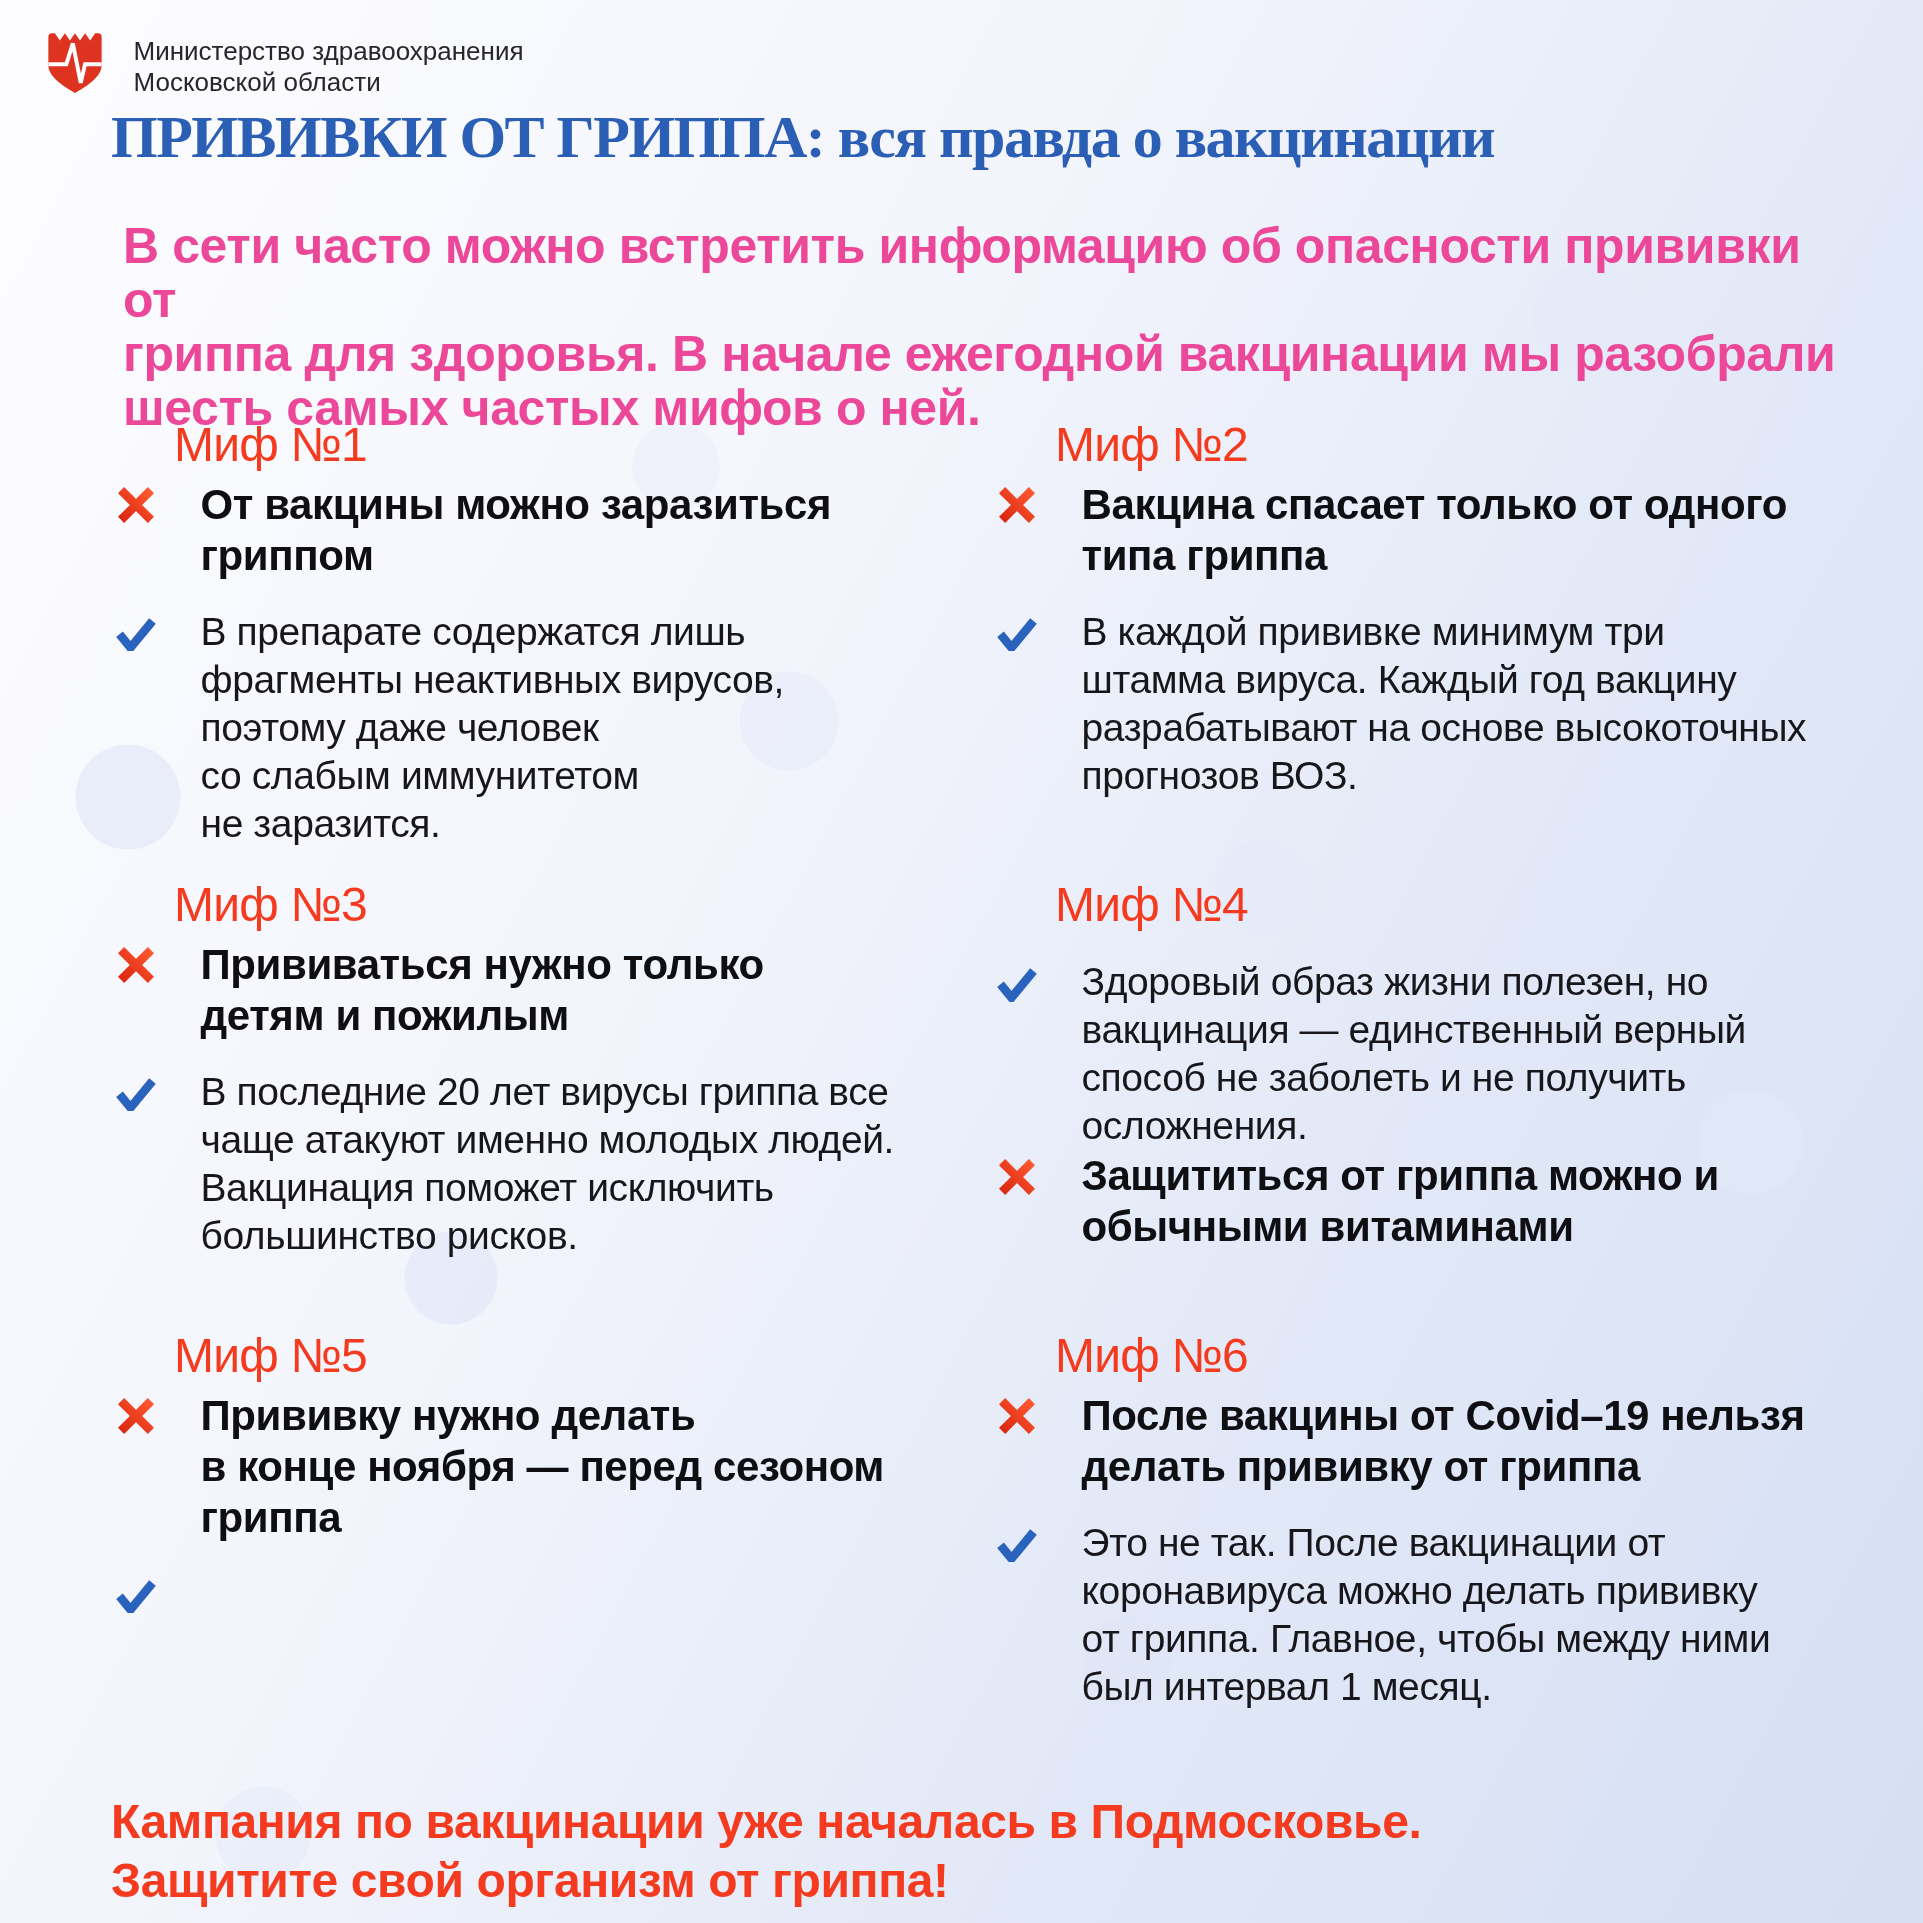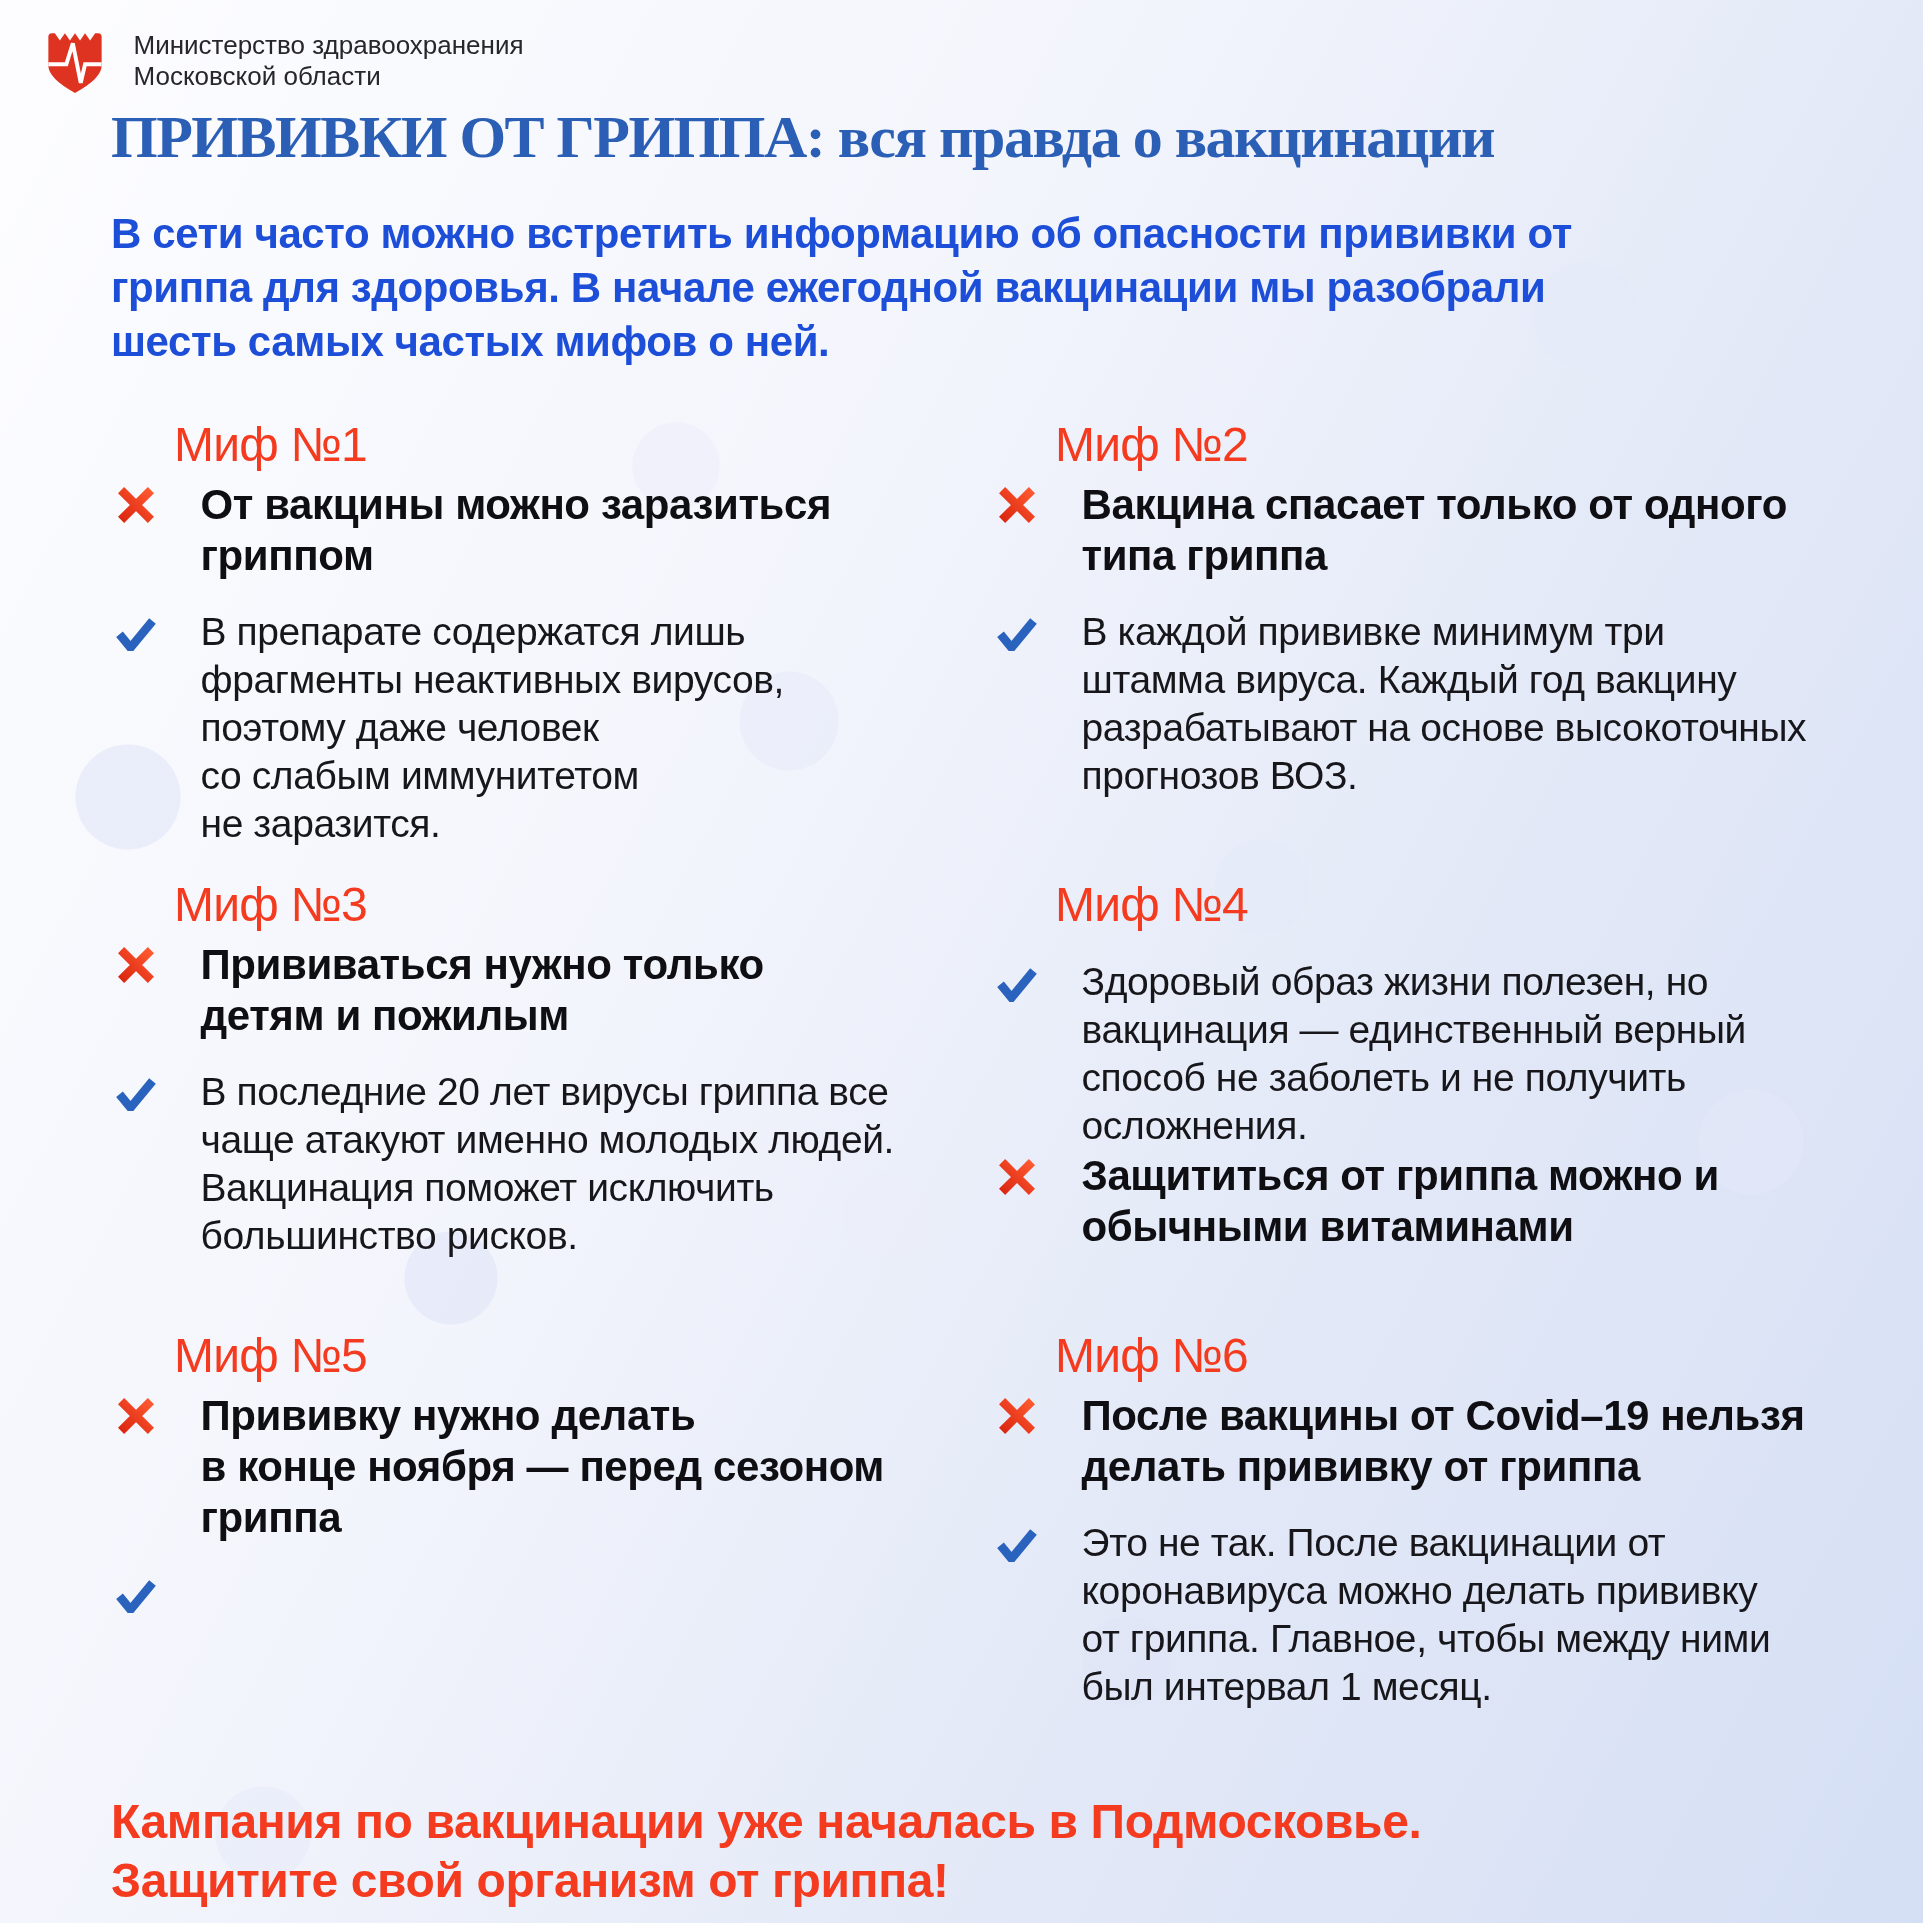--- a/index.html
+++ b/index.html
@@ -14,31 +14,31 @@
       radial-gradient(circle 45px at 1127px 1661px, rgba(222,228,246,.5) 0 44px, transparent 45px),
       radial-gradient(circle 48px at 263px 1834px, rgba(228,233,248,.5) 0 47px, transparent 48px),
       radial-gradient(circle 53px at 1751px 1142px, rgba(228,233,248,.5) 0 52px, transparent 53px),
       radial-gradient(circle 44px at 676px 466px, rgba(235,238,250,.6) 0 43px, transparent 44px),
       radial-gradient(circle 48px at 1262px 887px, rgba(228,233,248,.45) 0 47px, transparent 48px),
       radial-gradient(circle 45px at 887px 1217px, rgba(235,238,250,.55) 0 44px, transparent 45px),
       linear-gradient(118deg,#FDFDFF 0%,#F3F5FC 38%,#E2E8F7 68%,#D5DFF4 100%);
   }
   .pre{white-space:pre-line;}
   
-  .header{position:absolute;left:36px;top:25.6px;display:flex;align-items:flex-start;gap:19.5px;}
+  .header{position:absolute;left:36px;top:25.6px;display:flex;align-items:flex-end;gap:19.5px;}
   .logo{width:78px;height:72px;flex:0 0 auto;}
   .ministry{font-size:26px;line-height:1.18;color:#26262B;padding-top:4.5px;}
   
   .title{
     position:absolute;left:111px;top:104px;margin:0;
     font-size:60px;line-height:1.1;font-weight:700;color:#2B5FB5;letter-spacing:-1.5px;font-family:Liberation Serif, serif;
   }
   .intro{
-    position:absolute;left:111px;top:207px;margin:0;width:1713px;
-    font-size:42px;line-height:54px;font-weight:700;color:#1d4ed8;letter-spacing:-0.4px;
+    position:absolute;left:111px;top:207px;margin:12px;width:1713px;
+    font-size:50px;line-height:54px;font-weight:700;color:#ec4899;letter-spacing:-0.4px;
   }
   
   .myths{
     position:absolute;left:114px;top:418px;
     display:grid;grid-template-columns:881px 872px;
     grid-template-rows:minmax(460px,auto) minmax(451px,auto) auto;
   }
   .myth h2{
     margin:0 0 7.5px 60px;font-size:48px;line-height:53px;font-weight:400;
     color:#F43B1F;letter-spacing:-0.8px;

